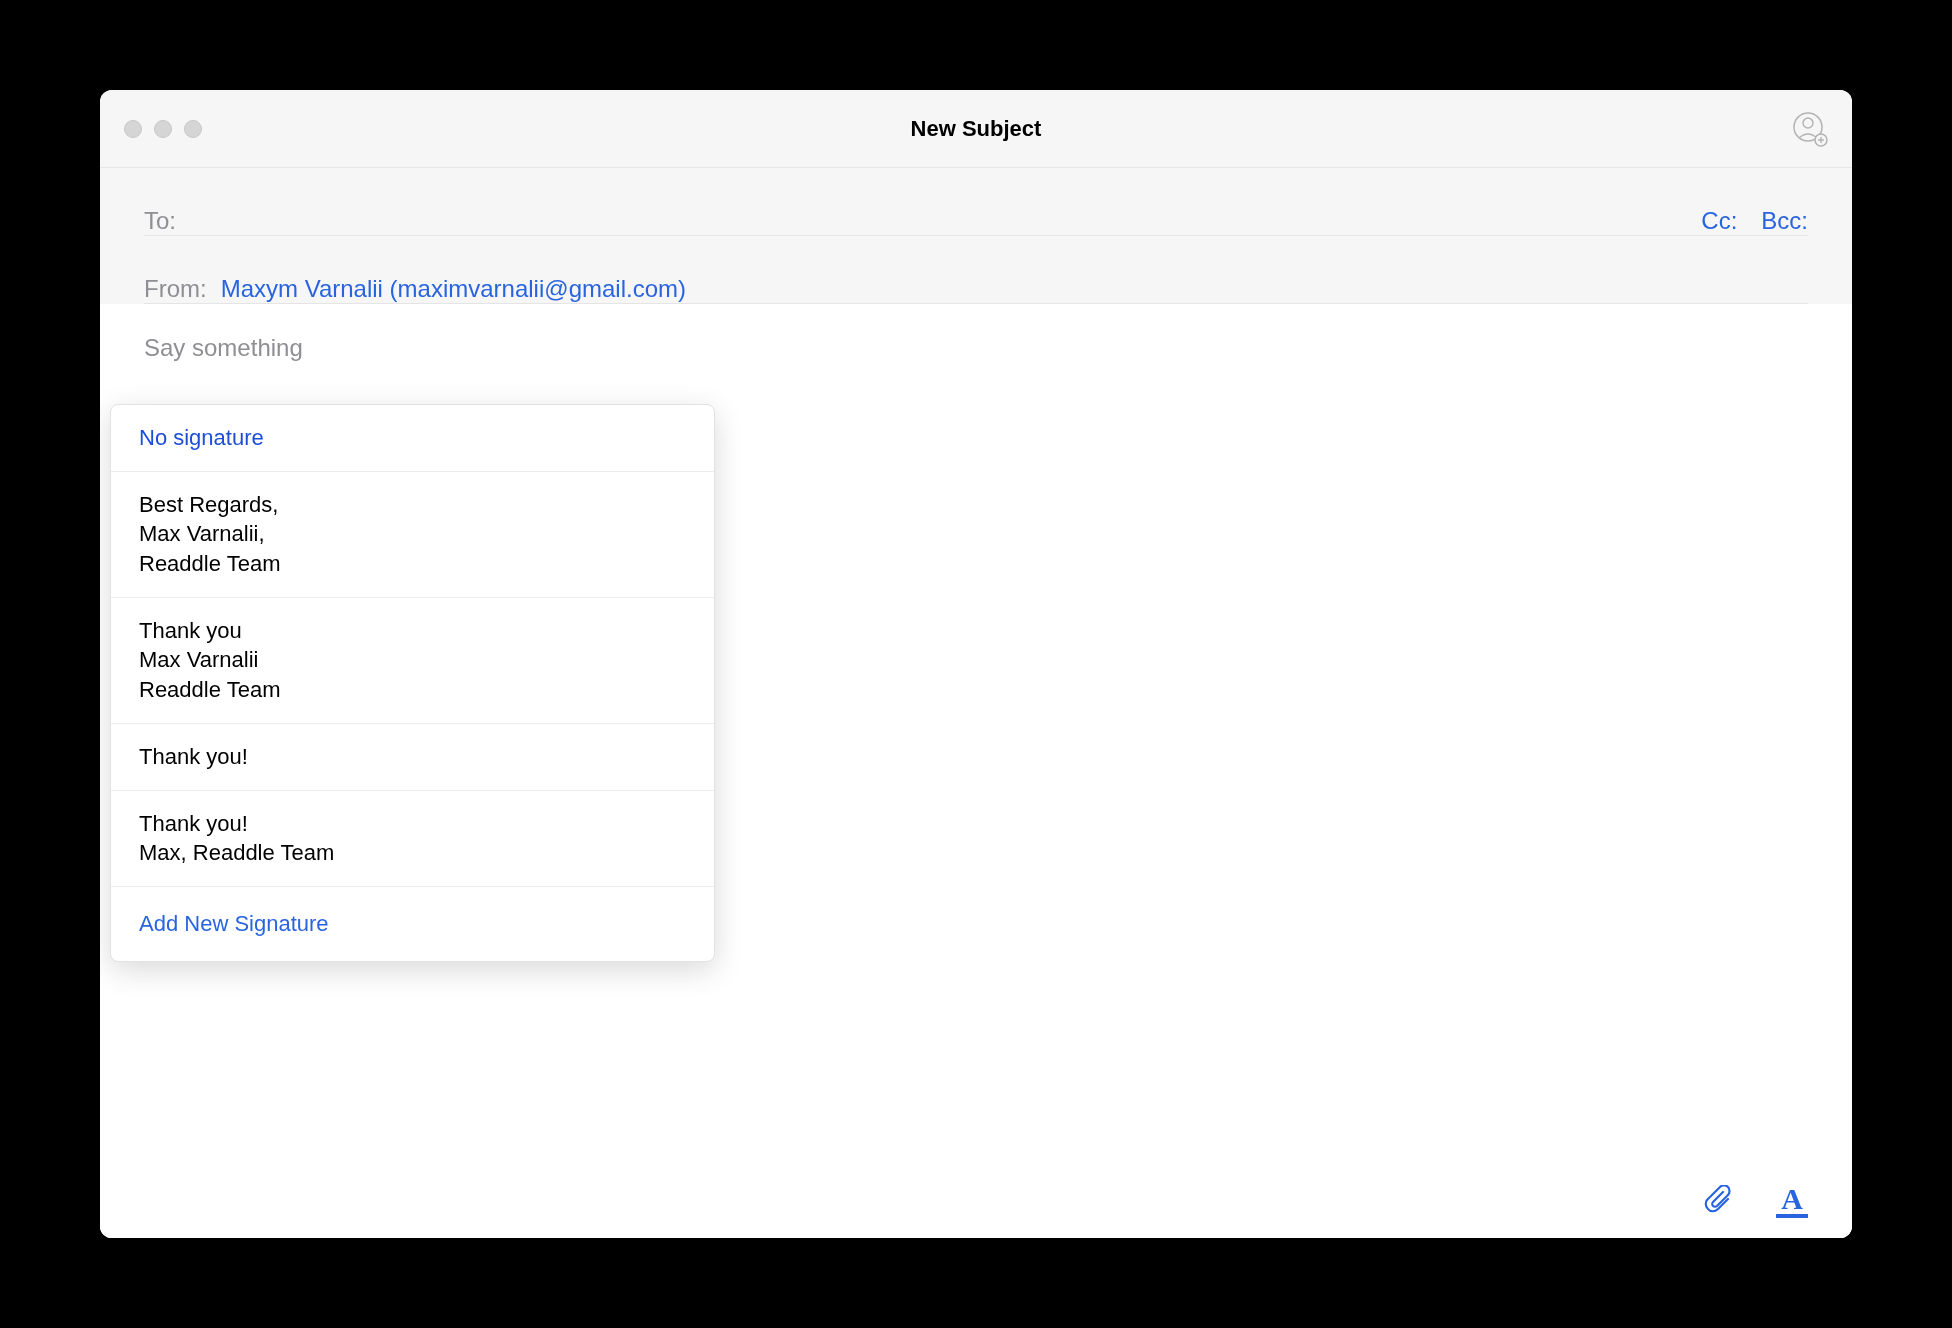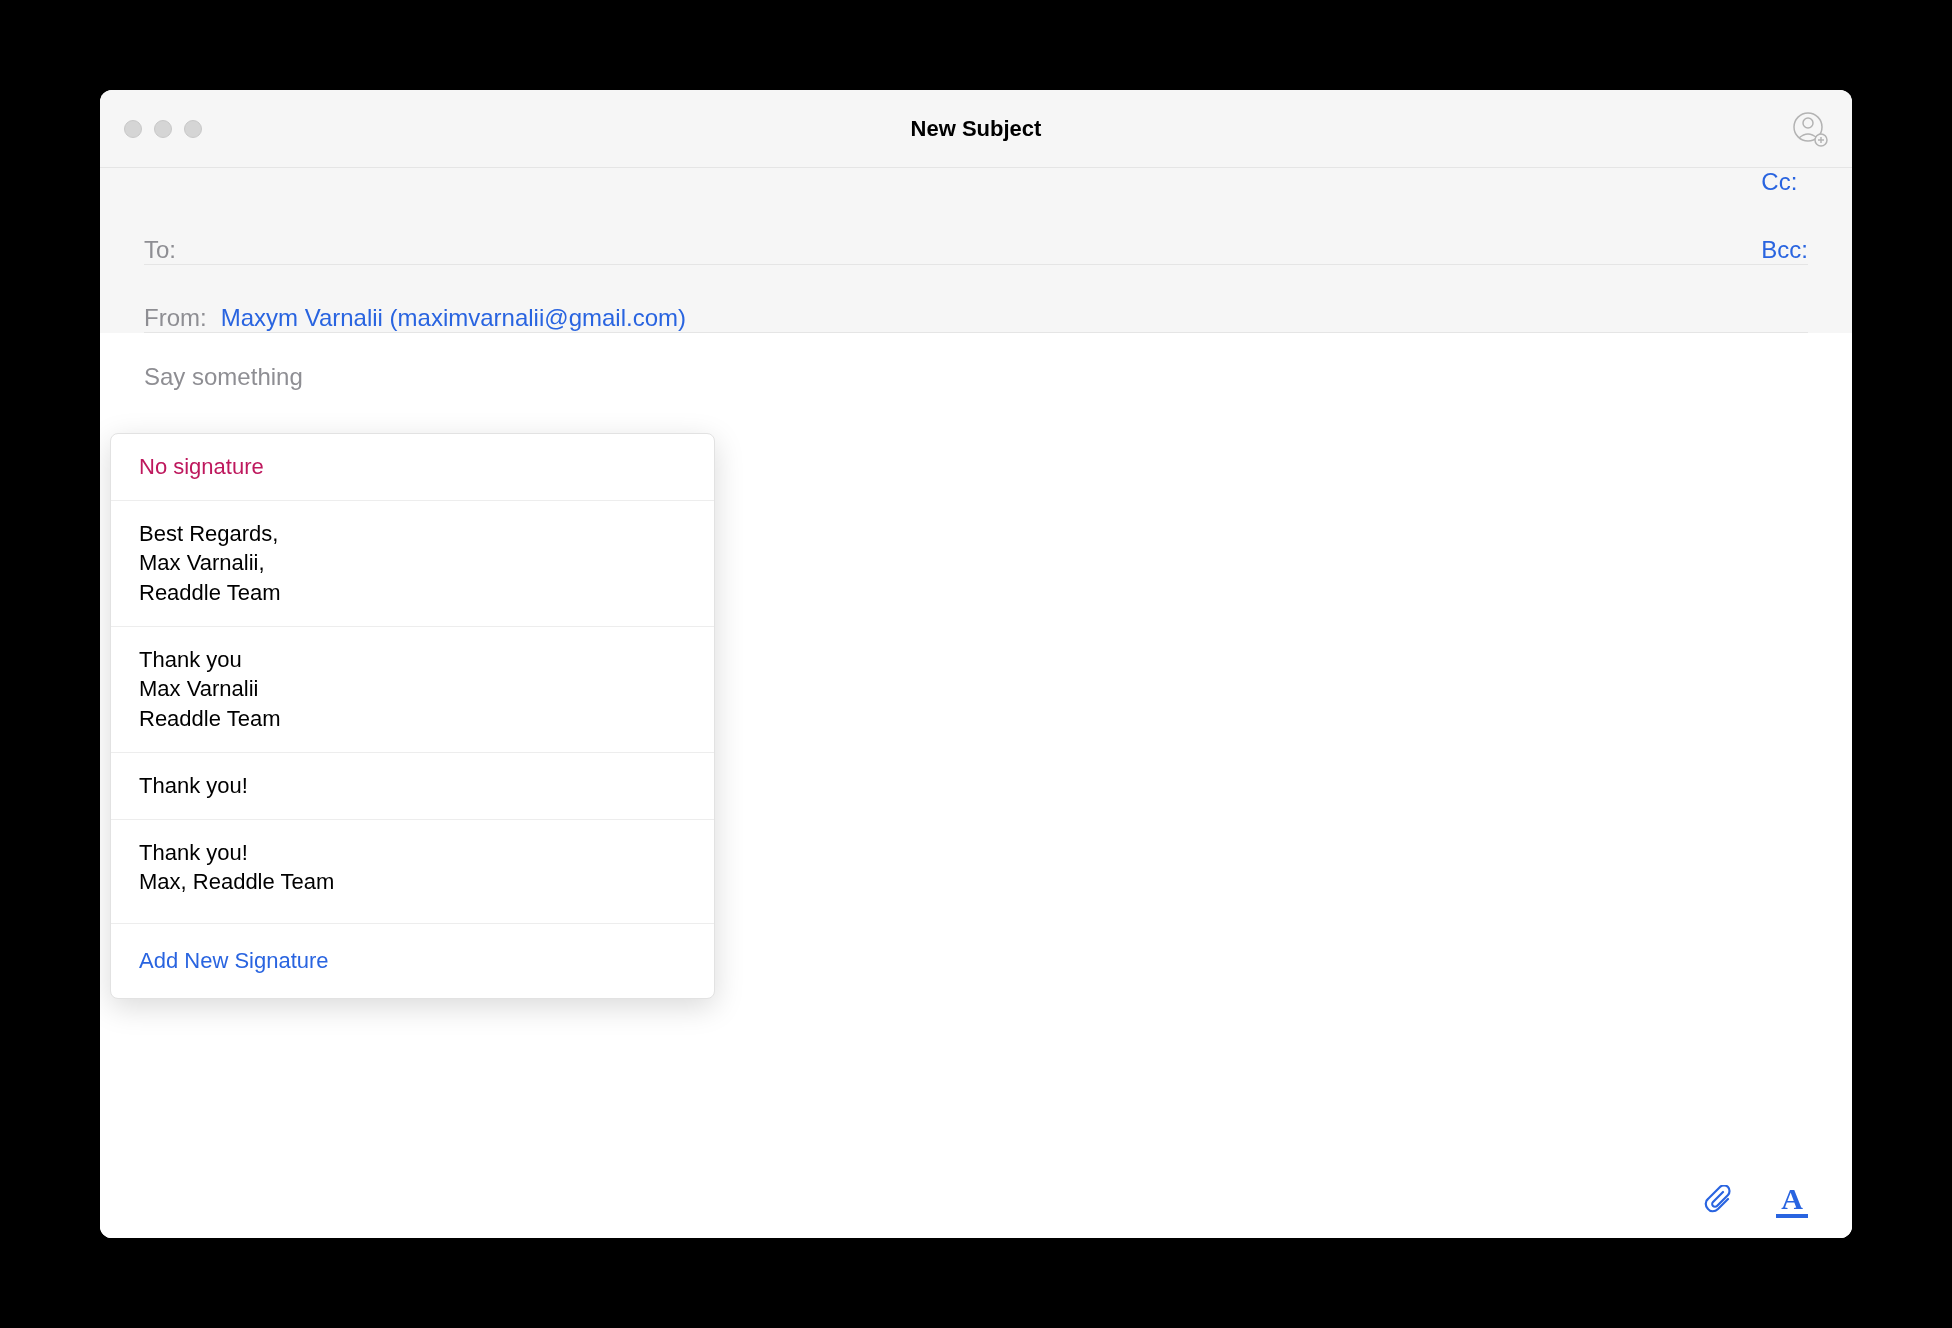--- a/index.html
+++ b/index.html
@@ -82,22 +82,21 @@
     .field-input {
       flex: 1;
       border: none;
       background: transparent;
       font-size: 24px;
       outline: none;
       color: #000;
     }
     .cc-bcc {
       display: flex;
-      gap: 40px;
-      flex-direction: column;
+      gap: 24px;
     }
     .cc-bcc span {
       color: #2964e0;
       cursor: pointer;
     }
     .body-area {
       flex: 1;
       position: relative;
       background: #fff;
       padding: 30px 44px;
@@ -120,29 +119,28 @@
     .sig-item {
       padding: 18px 28px;
       border-bottom: 1px solid #ededed;
       font-size: 22px;
       color: #000;
       line-height: 1.35;
       cursor: pointer;
       white-space: pre-line;
     }
     .sig-item.no-sig {
-      color: #be185d;
+      color: #1d4ed8;
     }
     .sig-item.add-new {
       color: #2964e0;
       border-bottom: none;
       border-top: 1px solid #ededed;
       padding-top: 22px;
       padding-bottom: 22px;
-      margin-top: 8px;
     }
     .sig-item:nth-last-child(2) {
       border-bottom: none;
     }
     .toolbar {
       position: absolute;
       bottom: 0;
       left: 0;
       right: 0;
       height: 74px;

